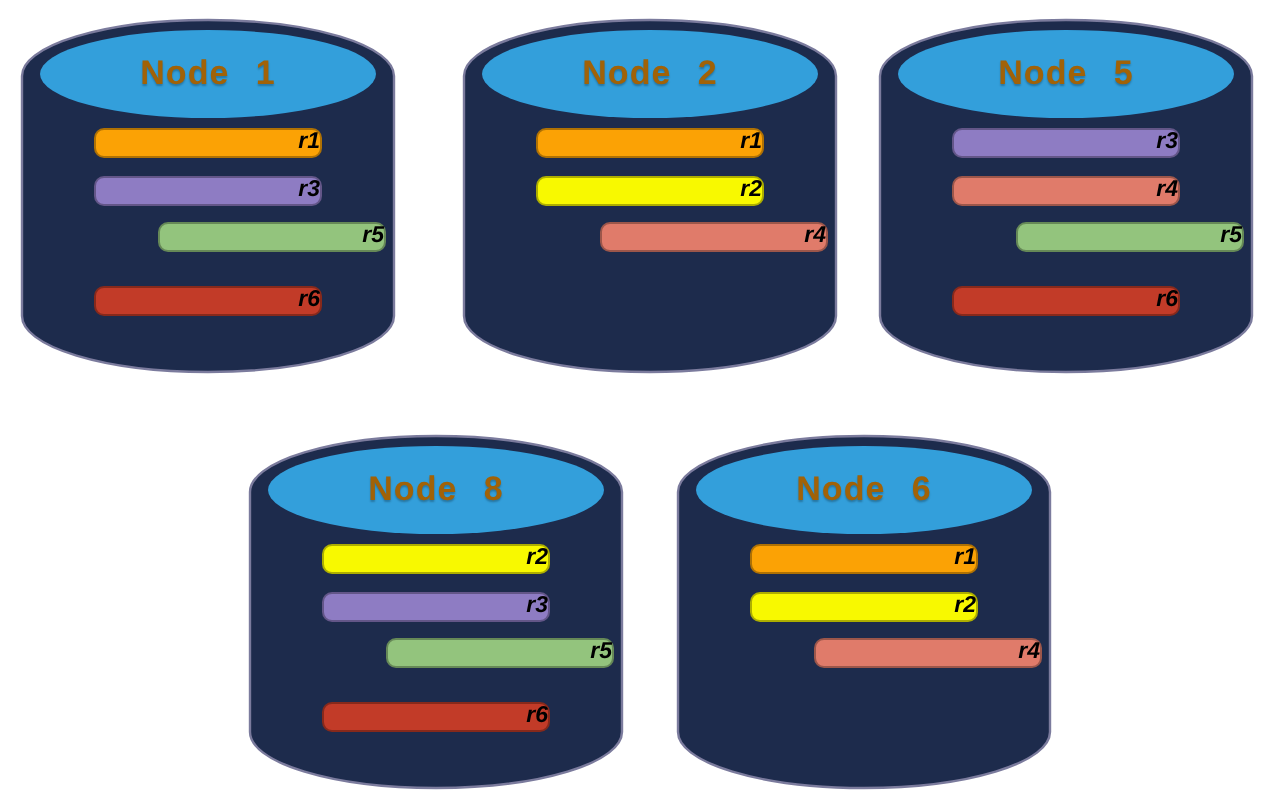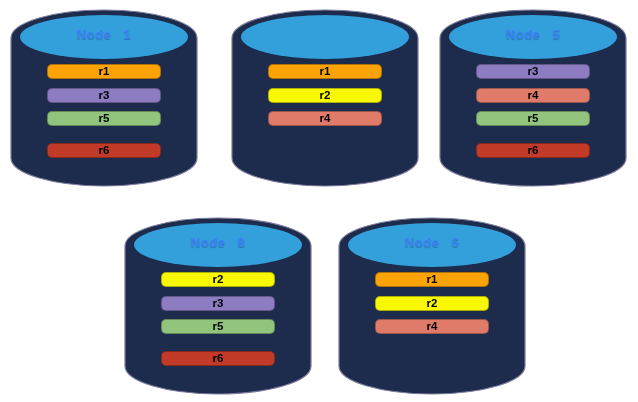--- a/index.html
+++ b/index.html
@@ -14,44 +14,45 @@
   .node { position: absolute; width: 192px; height: 184px; }
   .node svg { position: absolute; left: 0; top: 0; width: 192px; height: 184px; }
   #node-1 { left: 8px;   top: 6px;  }
   #node-2 { left: 229px; top: 6px;  }
   #node-3 { left: 437px; top: 6px;  }
   #node-4 { left: 122px; top: 214px; }
   #node-5 { left: 336px; top: 214px; }
   .node-label {
     position: absolute; left: 0; right: 0; top: 21px;
     text-align: center;
-    color: #3b82f6;
-    font-size: 13px;
+    color: #a16207;
+    font-size: 17px;
     font-weight: bold;
     letter-spacing: 0.5px;
     word-spacing: 8px;
     text-shadow: 0 1px 1px rgba(0,0,0,0.25);
   }
   .bar {
     position: absolute;
     left: 39px;
     width: 114px;
     height: 15px;
     box-sizing: border-box;
     border: 1px solid rgba(0,0,0,0.30);
     border-radius: 5px;
-    text-align: center;
+    text-align: right;
     color: #000000;
     font-size: 11.5px;
     font-weight: bold;
     line-height: 13px;
+    font-style: italic;
   }
   .row-0 { top: 58px; }
   .row-1 { top: 82px; }
-  .row-2 { top: 105px; }
+  .row-2 { top: 105px; margin-left: 32px; }
   .row-3 { top: 137px; }
 </style>
 </head>
 <body>
 
 <div id="canvas">
 
   <div class="node" id="node-1">
     <svg viewBox="0 0 192 184">
       <path d="M3,32 A93,28 0 0 1 189,32 L189,152 A93,28 0 0 1 3,152 Z" stroke-width="1.2" fill="#1d2b4c" stroke="#7b7b9d"></path>
@@ -62,20 +63,21 @@
     <div class="bar row-1" style="background-color: rgb(142, 124, 195);">r3</div>
     <div class="bar row-2" style="background-color: rgb(147, 196, 125);">r5</div>
     <div class="bar row-3" style="background-color: rgb(194, 59, 40);">r6</div>
   </div>
 
   <div class="node" id="node-2">
     <svg viewBox="0 0 192 184">
       <path d="M3,32 A93,28 0 0 1 189,32 L189,152 A93,28 0 0 1 3,152 Z" stroke-width="1.2" fill="#1d2b4c" stroke="#7b7b9d"></path>
       <ellipse cx="96" cy="31" rx="84" ry="22" fill="#339fdb"></ellipse>
     </svg>
+    <div class="node-label">Node 2</div>
     <div class="bar row-0" style="background-color: rgb(251, 162, 5);">r1</div>
     <div class="bar row-1" style="background-color: rgb(248, 249, 0);">r2</div>
     <div class="bar row-2" style="background-color: rgb(224, 123, 106);">r4</div>
   </div>
 
   <div class="node" id="node-3">
     <svg viewBox="0 0 192 184">
       <path d="M3,32 A93,28 0 0 1 189,32 L189,152 A93,28 0 0 1 3,152 Z" stroke-width="1.2" fill="#1d2b4c" stroke="#7b7b9d"></path>
       <ellipse cx="96" cy="31" rx="84" ry="22" fill="#339fdb"></ellipse>
     </svg>

